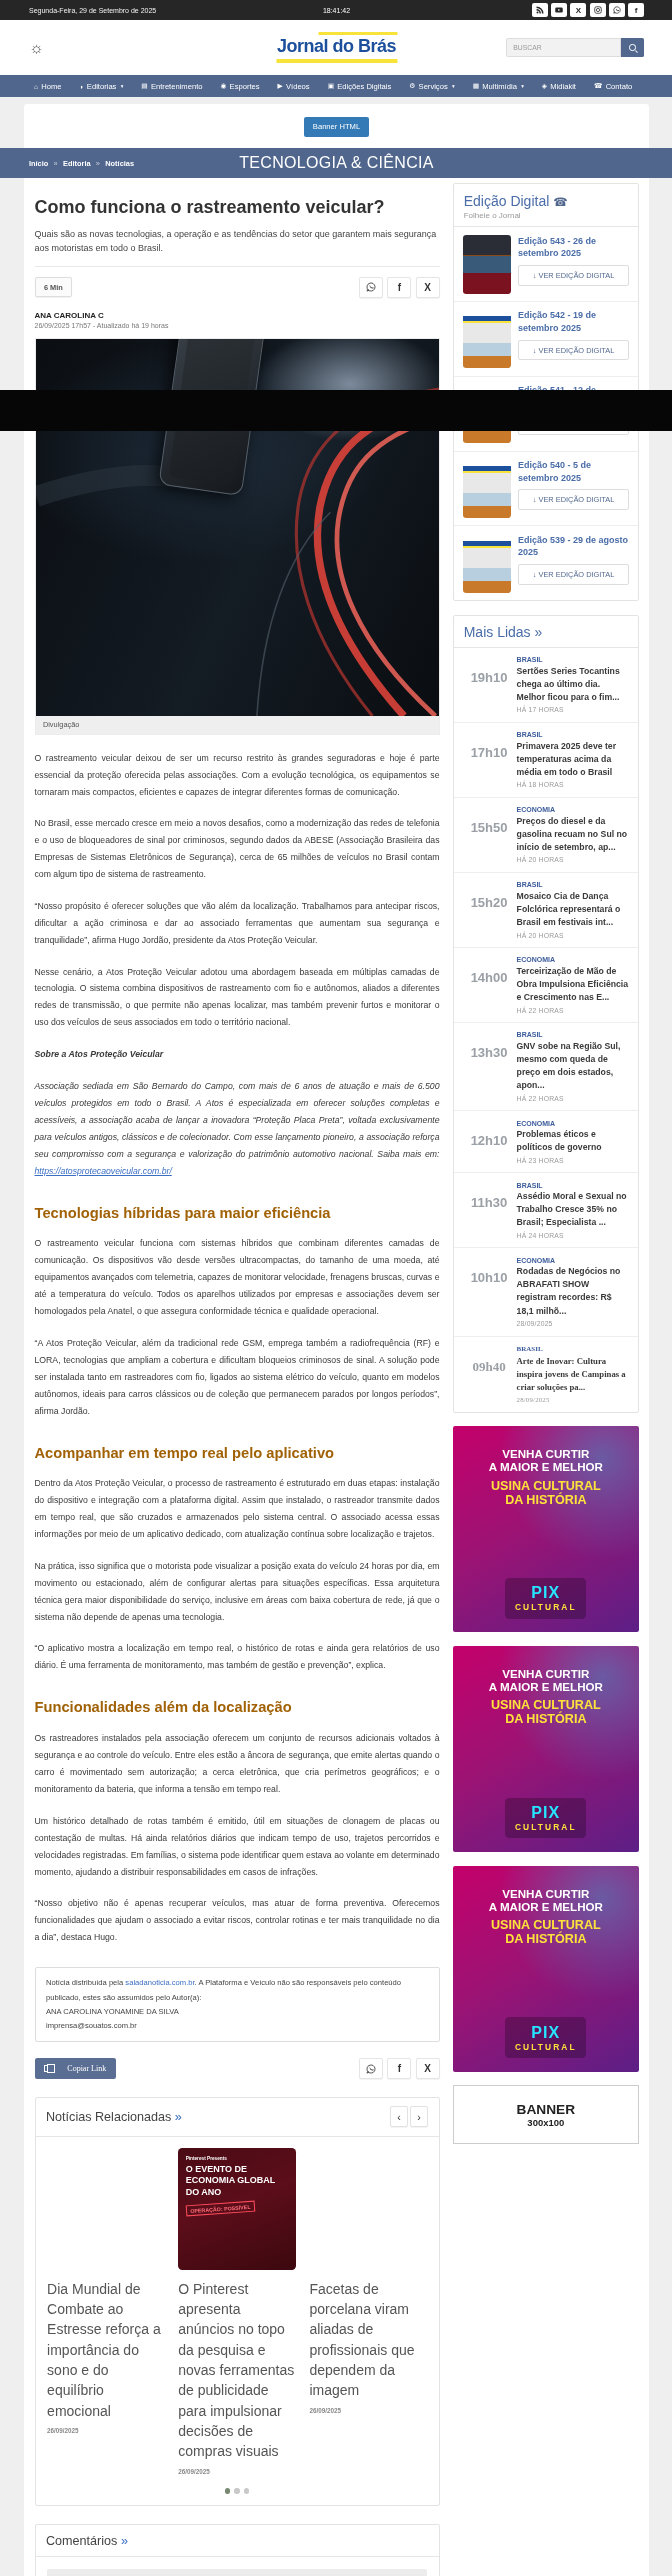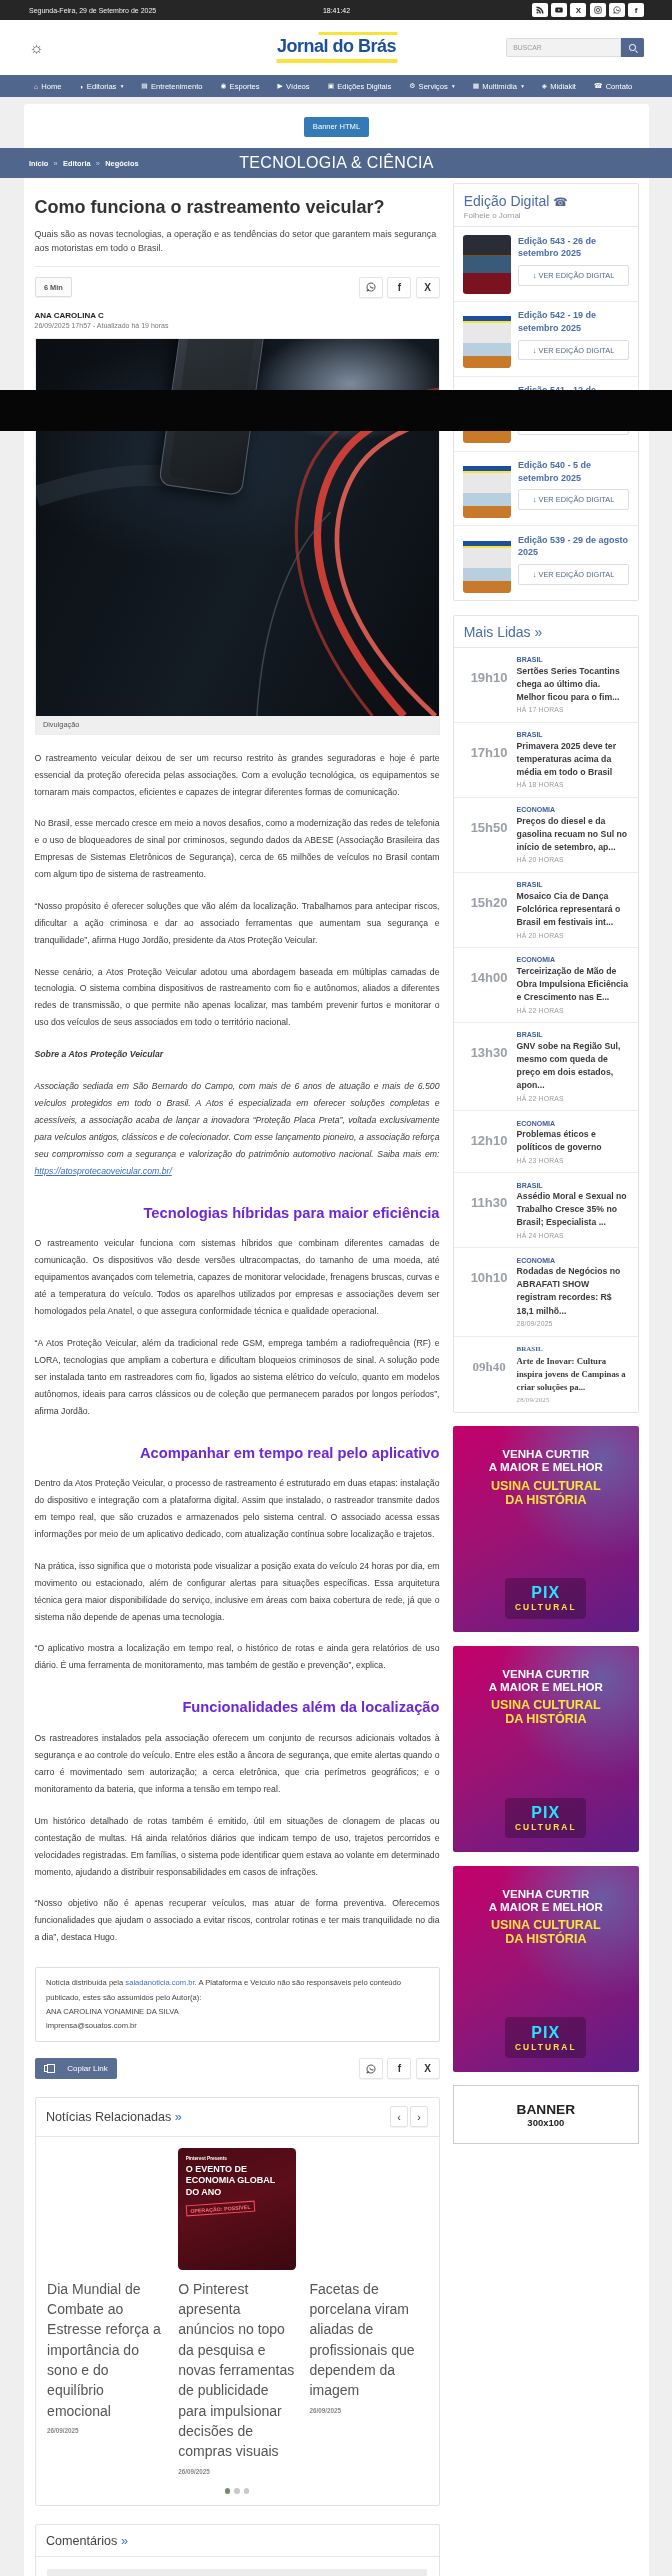--- a/index.html
+++ b/index.html
@@ -70,25 +70,25 @@
   .device { position:absolute; left:134px; top:-21px; width:84px; height:173px; background:linear-gradient(135deg,#3a4148,#23282e 60%,#15181c); border:1.6px solid #555d66; border-radius:11.6px; transform:rotate(8deg); box-shadow:-4.2px 5.3px 16px rgba(0,0,0,.7); }
   .device::after { content:""; position:absolute; inset:8.4px; border-radius:6.3px; background:linear-gradient(150deg,#2c3237,#191d21); }
   .glow-green { position:absolute; left:158px; top:-3.2px; width:32px; height:8.4px; background:radial-gradient(ellipse, rgba(60,255,120,.8), rgba(0,0,0,0) 70%); }
   .streaks { position:absolute; inset:0; }
   figcaption { padding:4.7px 7.4px; font-size:7.4px; color:#555; background:#efefef; }
 
   .art-body p { font-size:8.7px; color:#3a3a3a; line-height:1.95; text-align:justify; margin:14.7px 0; }
   .about-h { font-size:8.4px; font-weight:bold; font-style:italic; color:#222; margin-top:24px; }
   .about-p { font-style:italic; }
   .about-p a, .link-blue { color:#3b6fc4; text-decoration:underline; }
-  .art-body h2 { font-size:14.7px; color:#6d28d9; margin:25px 0 3.2px;text-align:right; }
+  .art-body h2 { font-size:14.7px; color:#a16207; margin:25px 0 3.2px; }
 
   .disclaimer { border:0.5px solid #ddd; border-radius:2.1px; padding:8.4px 10.5px; font-size:7.6px; color:#444; line-height:1.85; margin:21px 0 16px; }
   .copy-row { display:flex; align-items:center; margin:5.3px 0 16px; }
-  .copy-btn { background:#5a6e93; color:#fff; border:none; border-radius:2.1px; padding:5.8px 9.5px; font-size:8px; cursor:pointer; display:flex; gap:17px; align-items:center; font-family:Liberation Sans, sans-serif; }
+  .copy-btn { background:#5a6e93; color:#fff; border:none; border-radius:2.1px; padding:5.8px 9.5px; font-size:8px; cursor:pointer; display:flex; gap:17px; align-items:center; font-family:Liberation Serif, serif; }
   .copy-ic { width:6.3px; height:7.4px; border:0.8px solid #fff; position:relative; display:inline-block; }
   .copy-ic::after { content:""; position:absolute; left:1.6px; top:-2.1px; width:6.3px; height:7.4px; border:0.8px solid #fff; background:#5a6e93; }
 
   .sect-card { border:0.5px solid #e3e3e3; border-radius:2.1px; margin-top:18px; }
   .sect-head { padding:8.4px 10.5px; border-bottom:0.5px solid #e6e6e6; display:flex; align-items:center; }
   .sect-title { font-size:12.6px; color:#444; }
   .sect-title .chev { color:#3b6fc4; }
   .arrows { margin-left:auto; display:flex; gap:2.1px; }
   .arrow-btn { width:18px; height:21px; border:0.5px solid #e2e2e2; background:#fff; border-radius:2.1px; font-size:10.5px; color:#333; cursor:pointer; box-shadow:0 0.5px 1.1px rgba(0,0,0,.05); }
   .sect-body { padding:11.6px; }
@@ -251,21 +251,21 @@
 <div class="card-top">
   <button class="banner-btn">Banner HTML</button>
 </div>
 
 <div class="crumb-band">
   <div class="crumbs">
     <a href="#" style="color:#fff">Início</a>
     <span class="sep">»</span>
     <a href="#" style="color:#fff">Editoria</a>
     <span class="sep">»</span>
-    <a href="#" style="color:#fff">Negócios</a>
+    <a href="#" style="color:#fff">Notícias</a>
   </div>
   <div class="section-title">TECNOLOGIA &amp; CIÊNCIA</div>
 </div>
 
 <div class="main-card">
 
   <div class="art-col">
     <h1 class="art-title">Como funciona o rastreamento veicular?</h1>
     <p class="art-sub">Quais são as novas tecnologias, a operação e as tendências do setor que garantem mais segurança aos motoristas em todo o Brasil.</p>
     <hr class="thin-hr">

